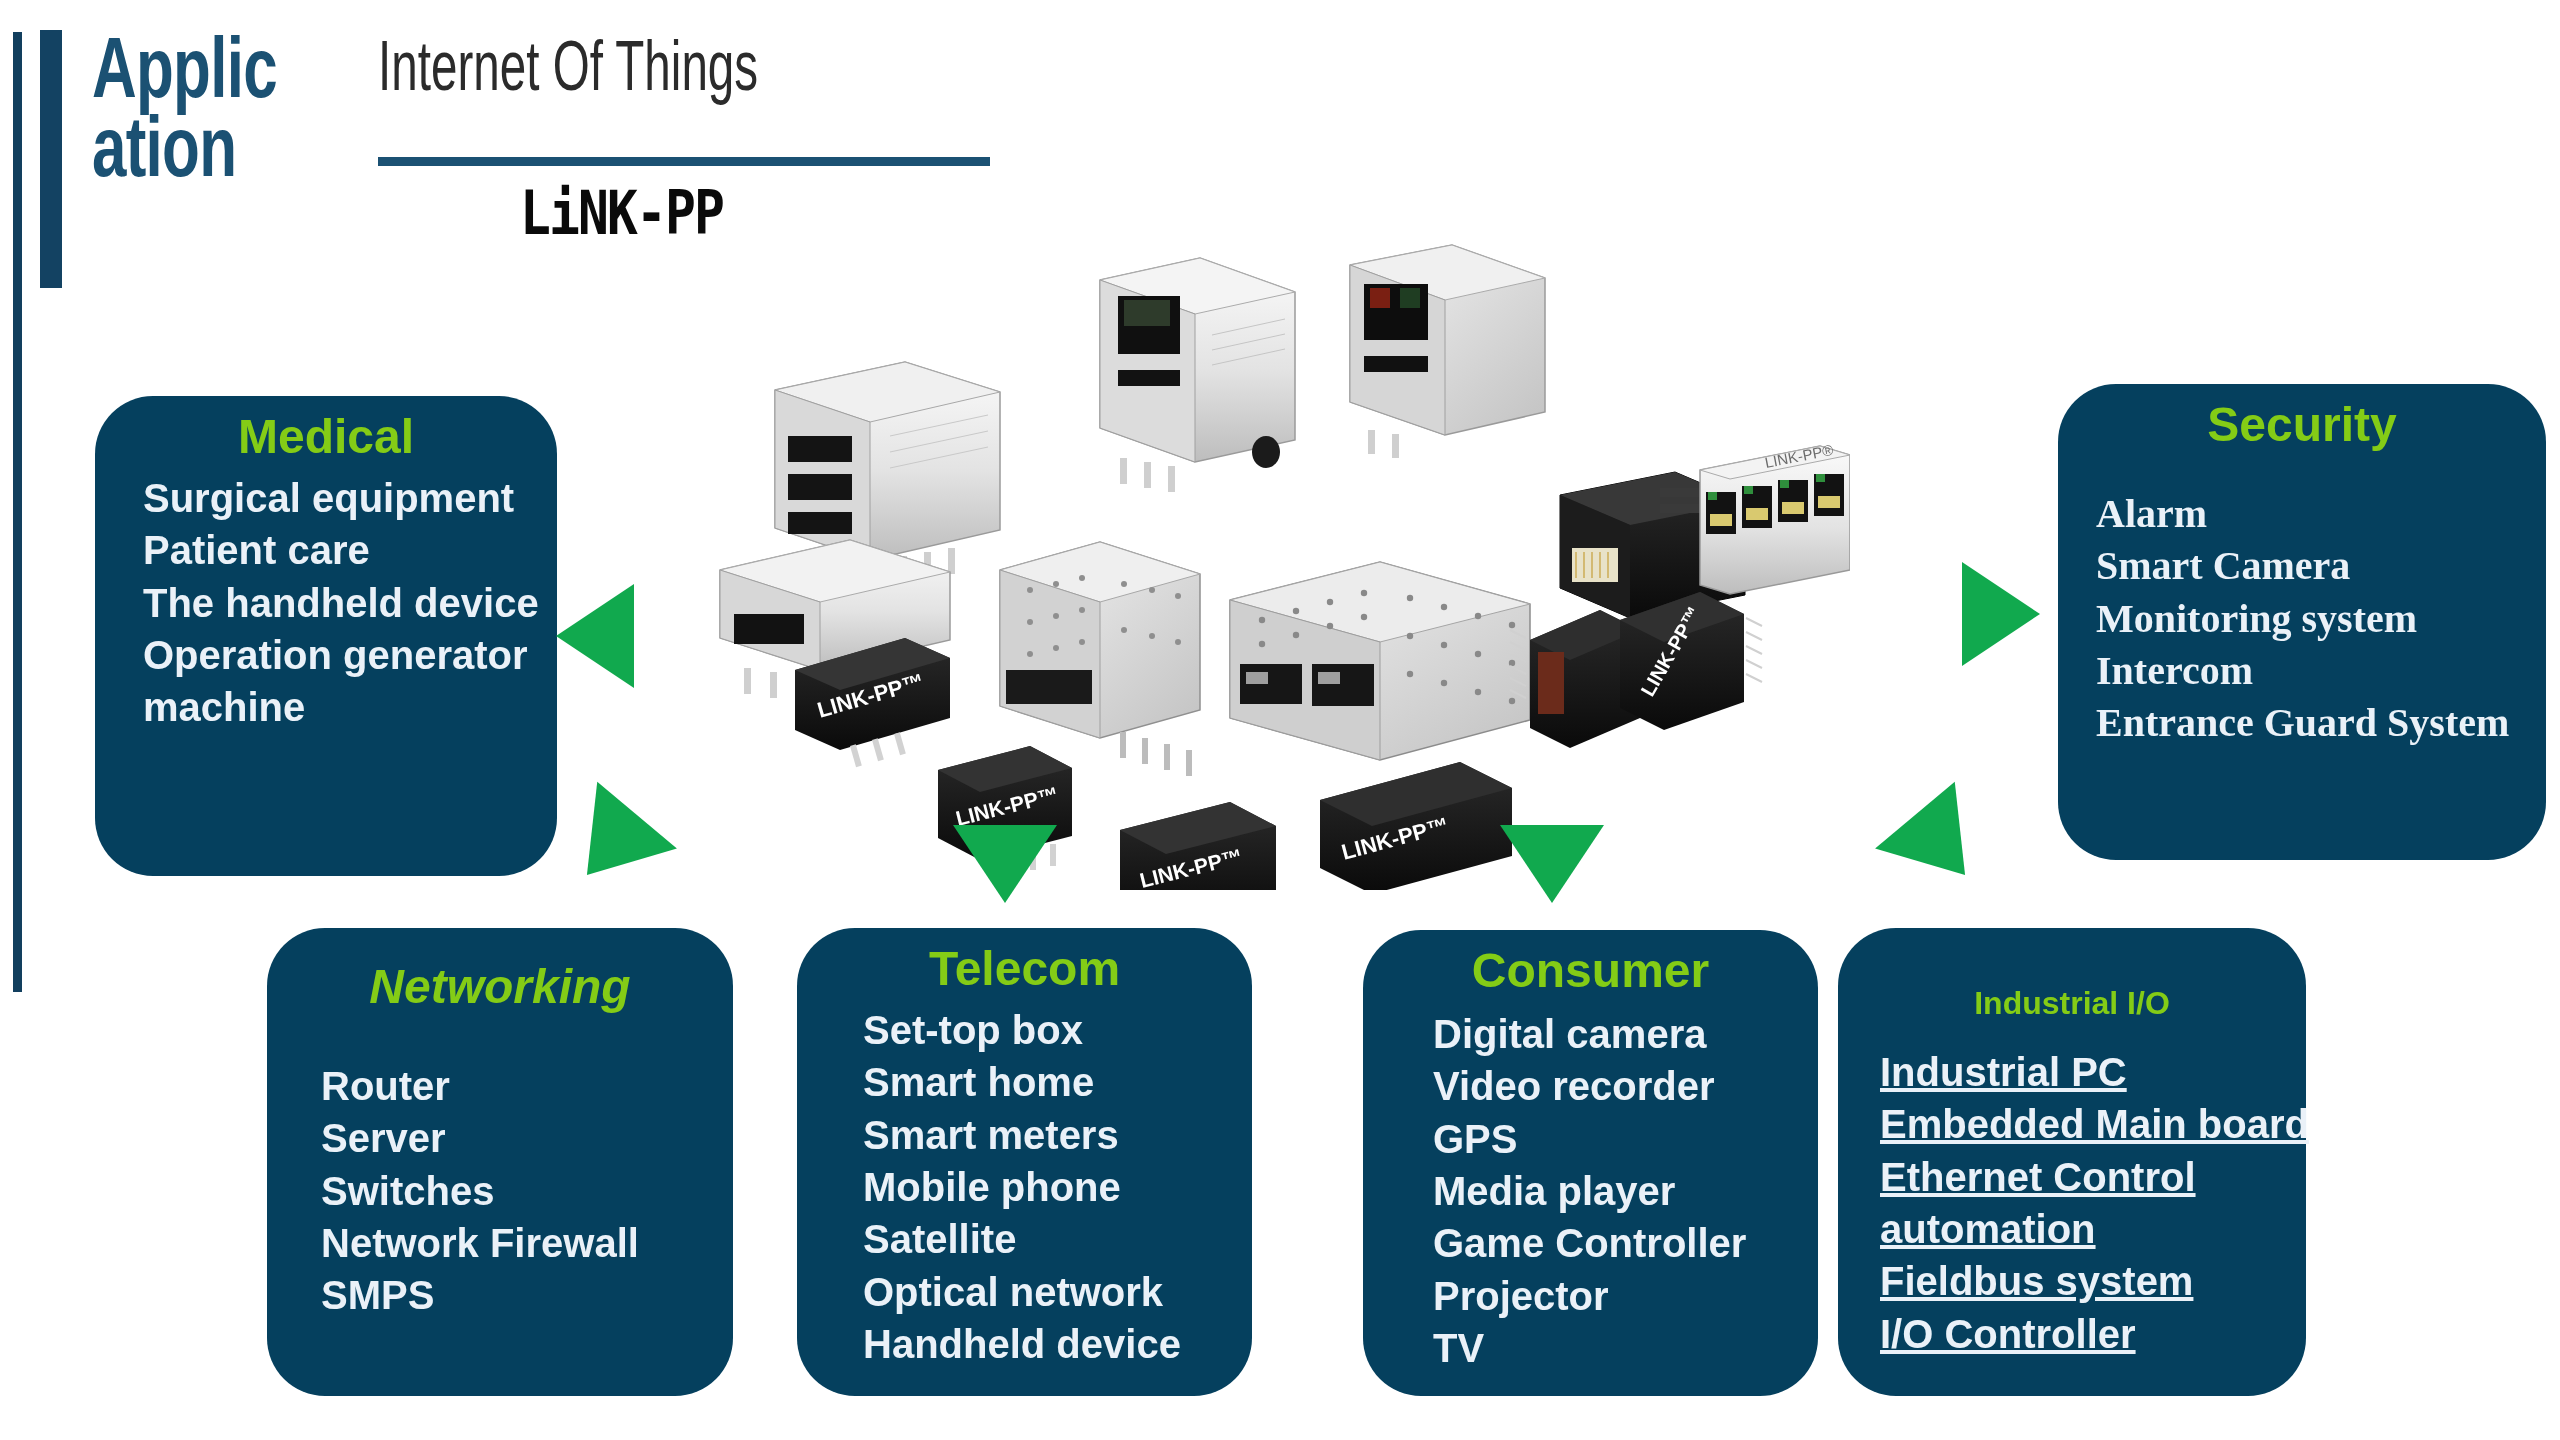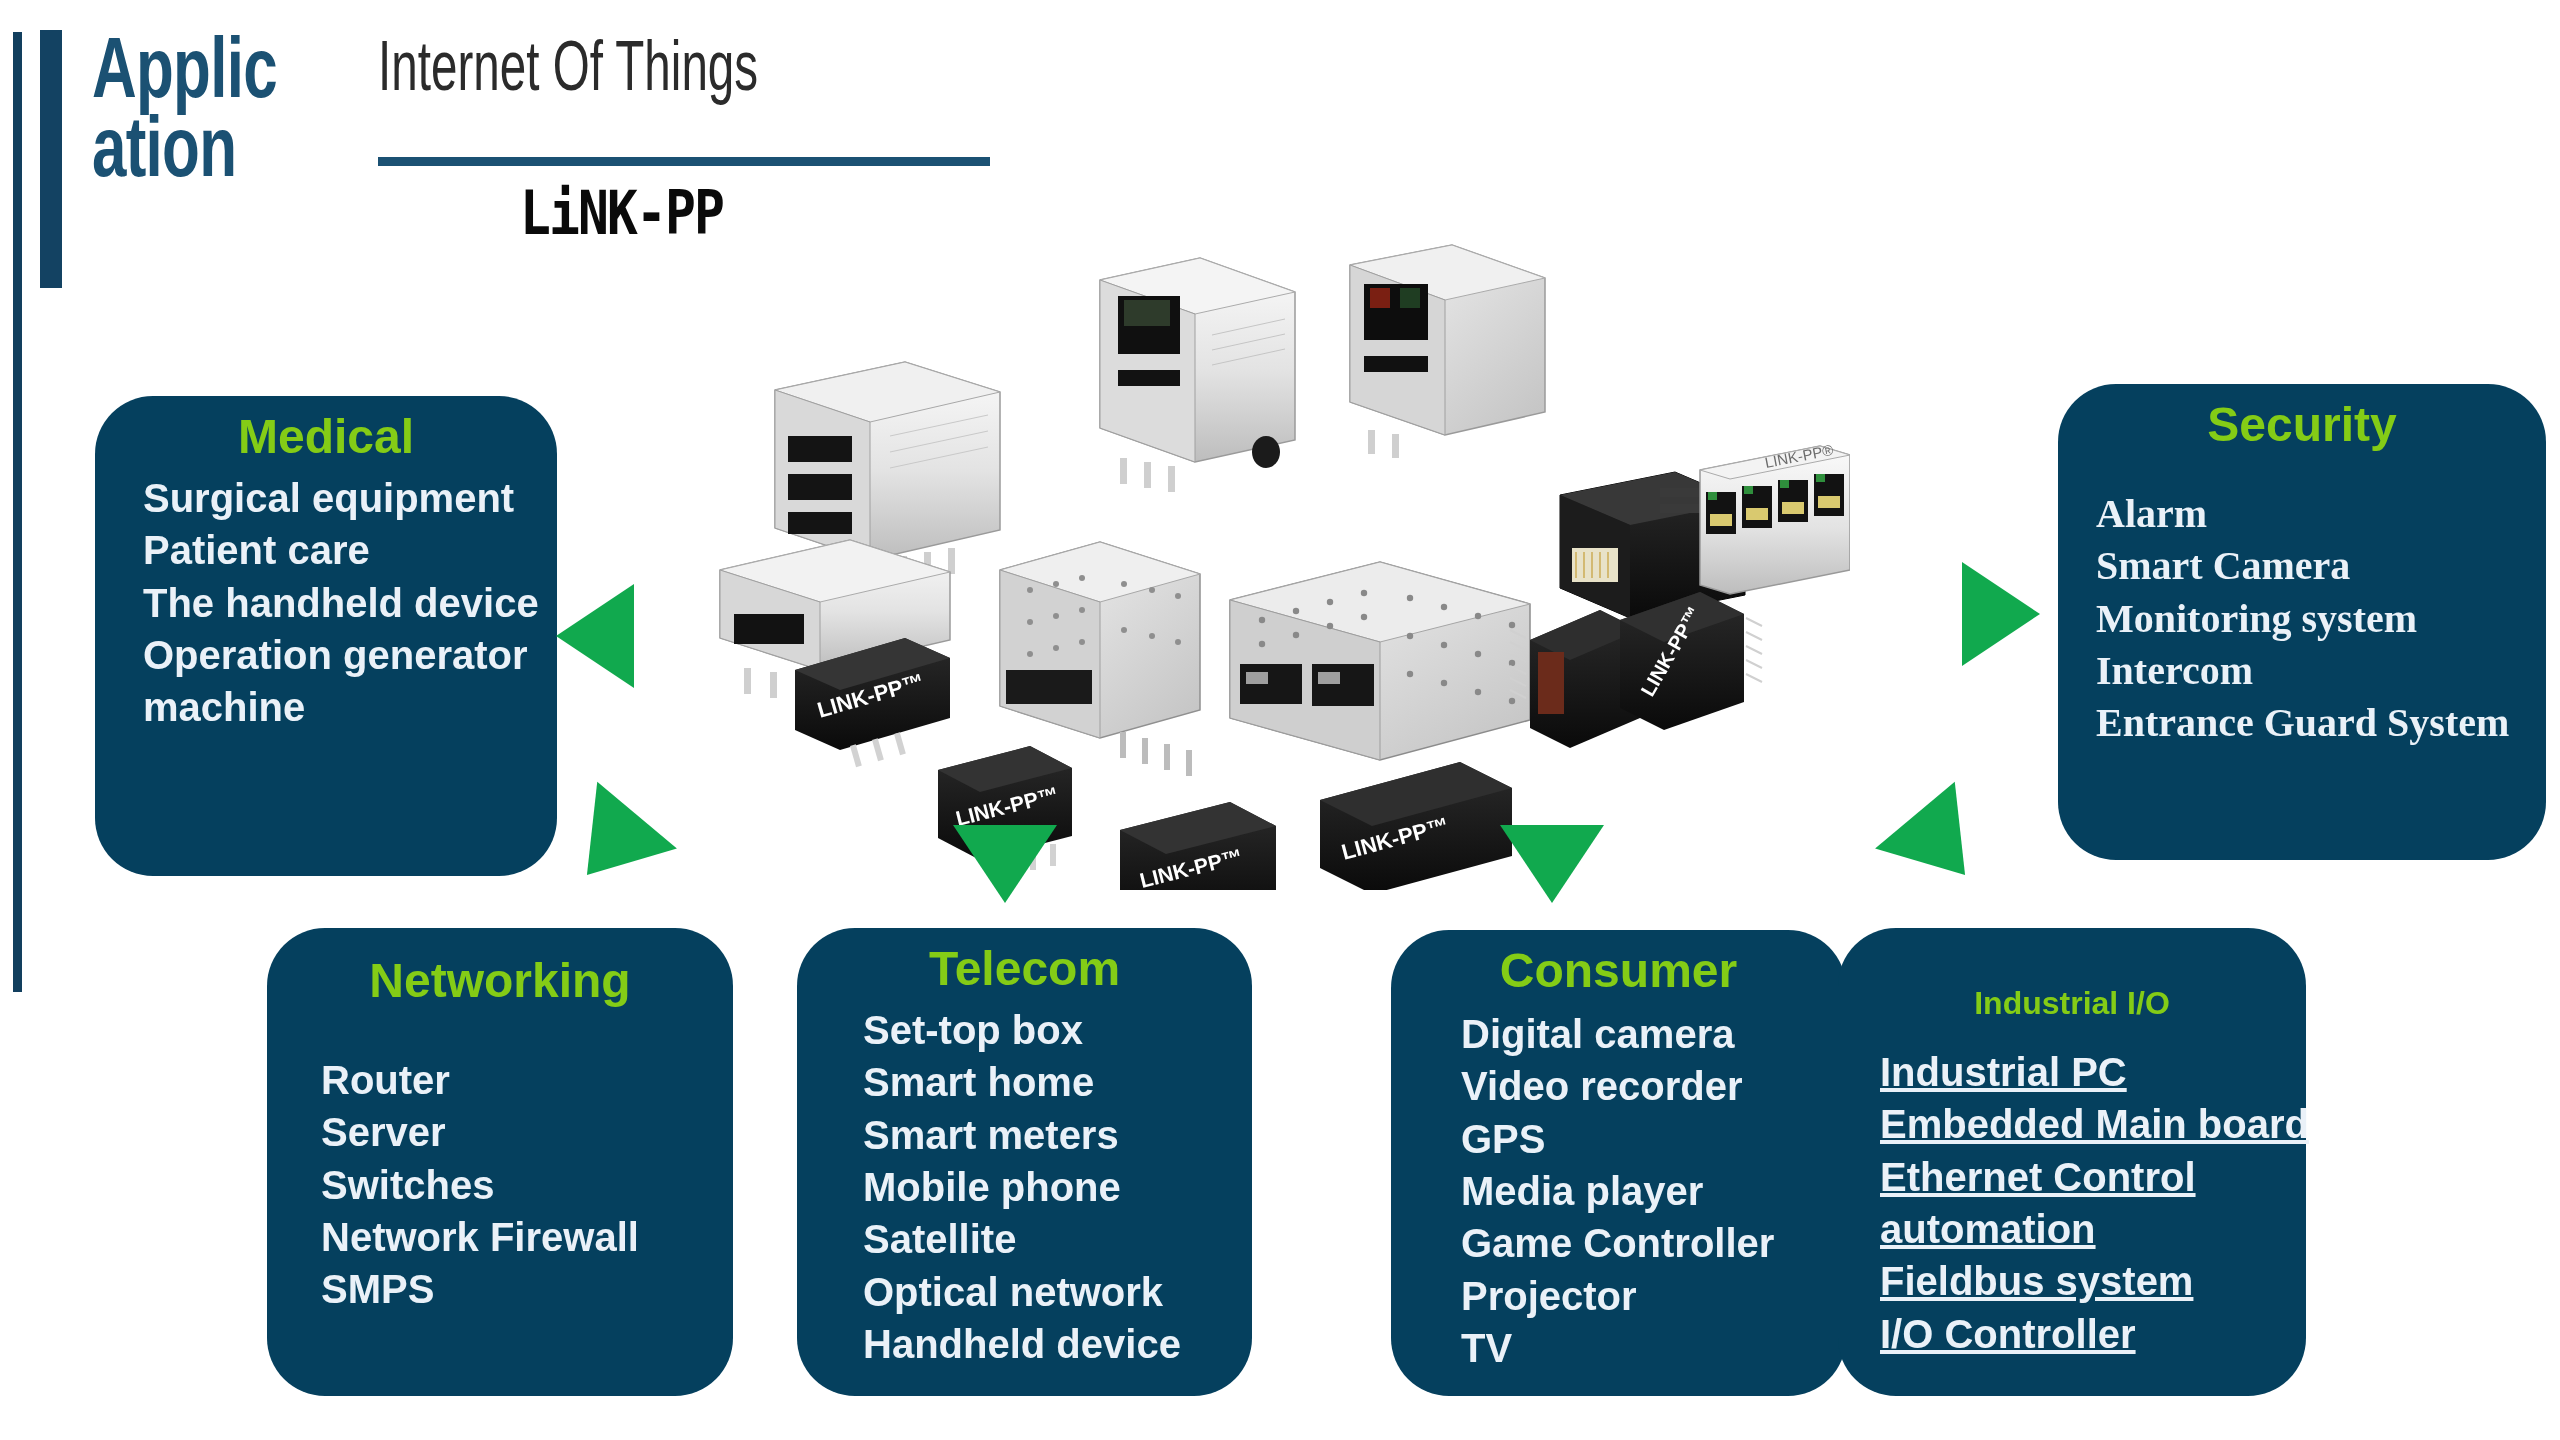--- a/index.html
+++ b/index.html
@@ -58,24 +58,24 @@
   .card-list li{white-space:nowrap;}
 
   #card-medical   {left:95px; top:396px; width:462px; height:480px;}
   #card-medical .card-list{padding-left:22px;}
   #card-security  {left:2058px;top:384px; width:488px; height:476px;}
   #card-security .card-list{padding-left:12px;margin-top:36px;font-family:Liberation Serif, serif;}
   #card-security .card-title{margin-bottom:0;}
 
   #card-networking{left:267px; top:928px; width:466px; height:468px;}
   #card-networking .card-list{padding-left:28px;margin-top:46px;}
-  #card-networking .card-title{margin-top:12px;}
+  #card-networking .card-title{margin-top:18px;font-style:italic;}
   #card-telecom   {left:797px; top:928px; width:455px; height:468px;}
   #card-telecom .card-list{padding-left:40px;}
-  #card-consumer  {left:1391px;top:930px; width:455px; height:466px;}
+  #card-consumer  {left:1363px;top:930px; width:455px; height:466px;}
   #card-consumer .card-list{padding-left:44px;margin-top:10px;}
   #card-industrial{left:1838px;top:928px; width:468px; height:468px;}
   #card-industrial .card-list{padding-left:16px;margin-top:24px;text-decoration:underline;}
   #card-industrial .card-title{font-size:32px;margin-bottom:0;margin-top:44px;}
 
   
   .arrow{position:absolute;width:0;height:0;}
   .arrow-left{border-top:52px solid transparent;border-bottom:52px solid transparent;border-right:78px solid #11A94E;}
   .arrow-right{border-top:52px solid transparent;border-bottom:52px solid transparent;border-left:78px solid #11A94E;}
   .arrow-down{border-left:52px solid transparent;border-right:52px solid transparent;border-top:78px solid #11A94E;}

